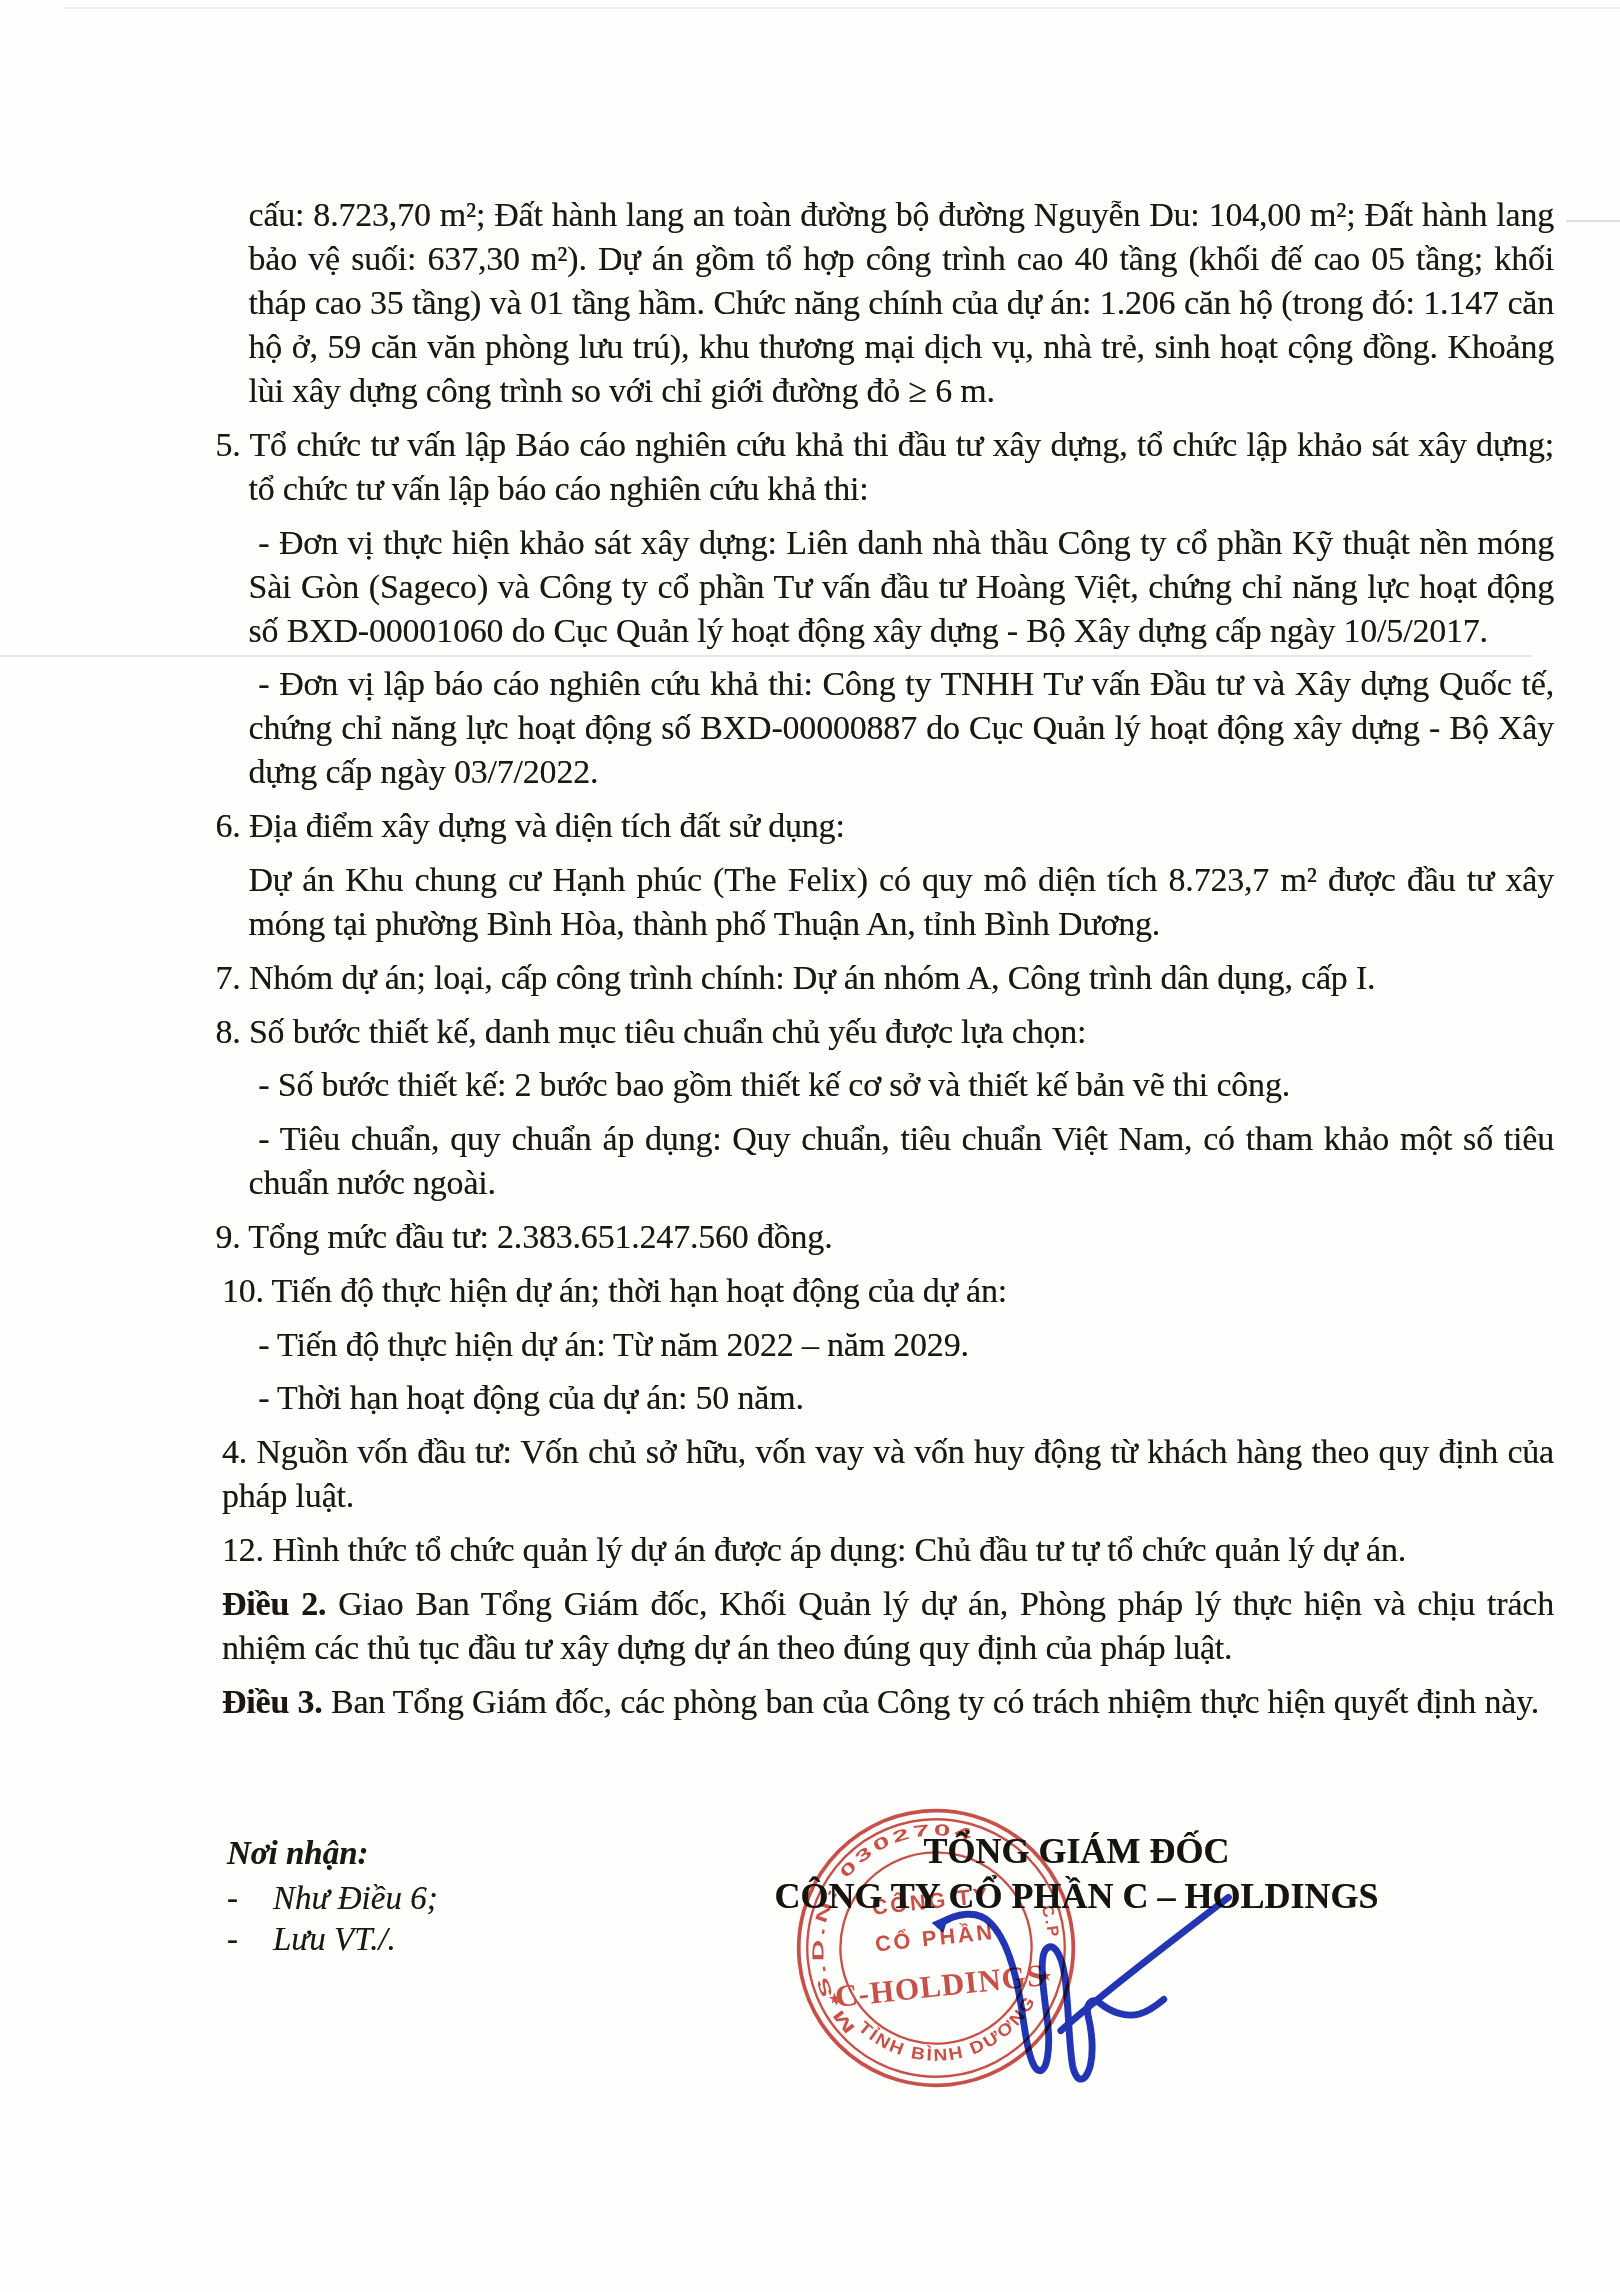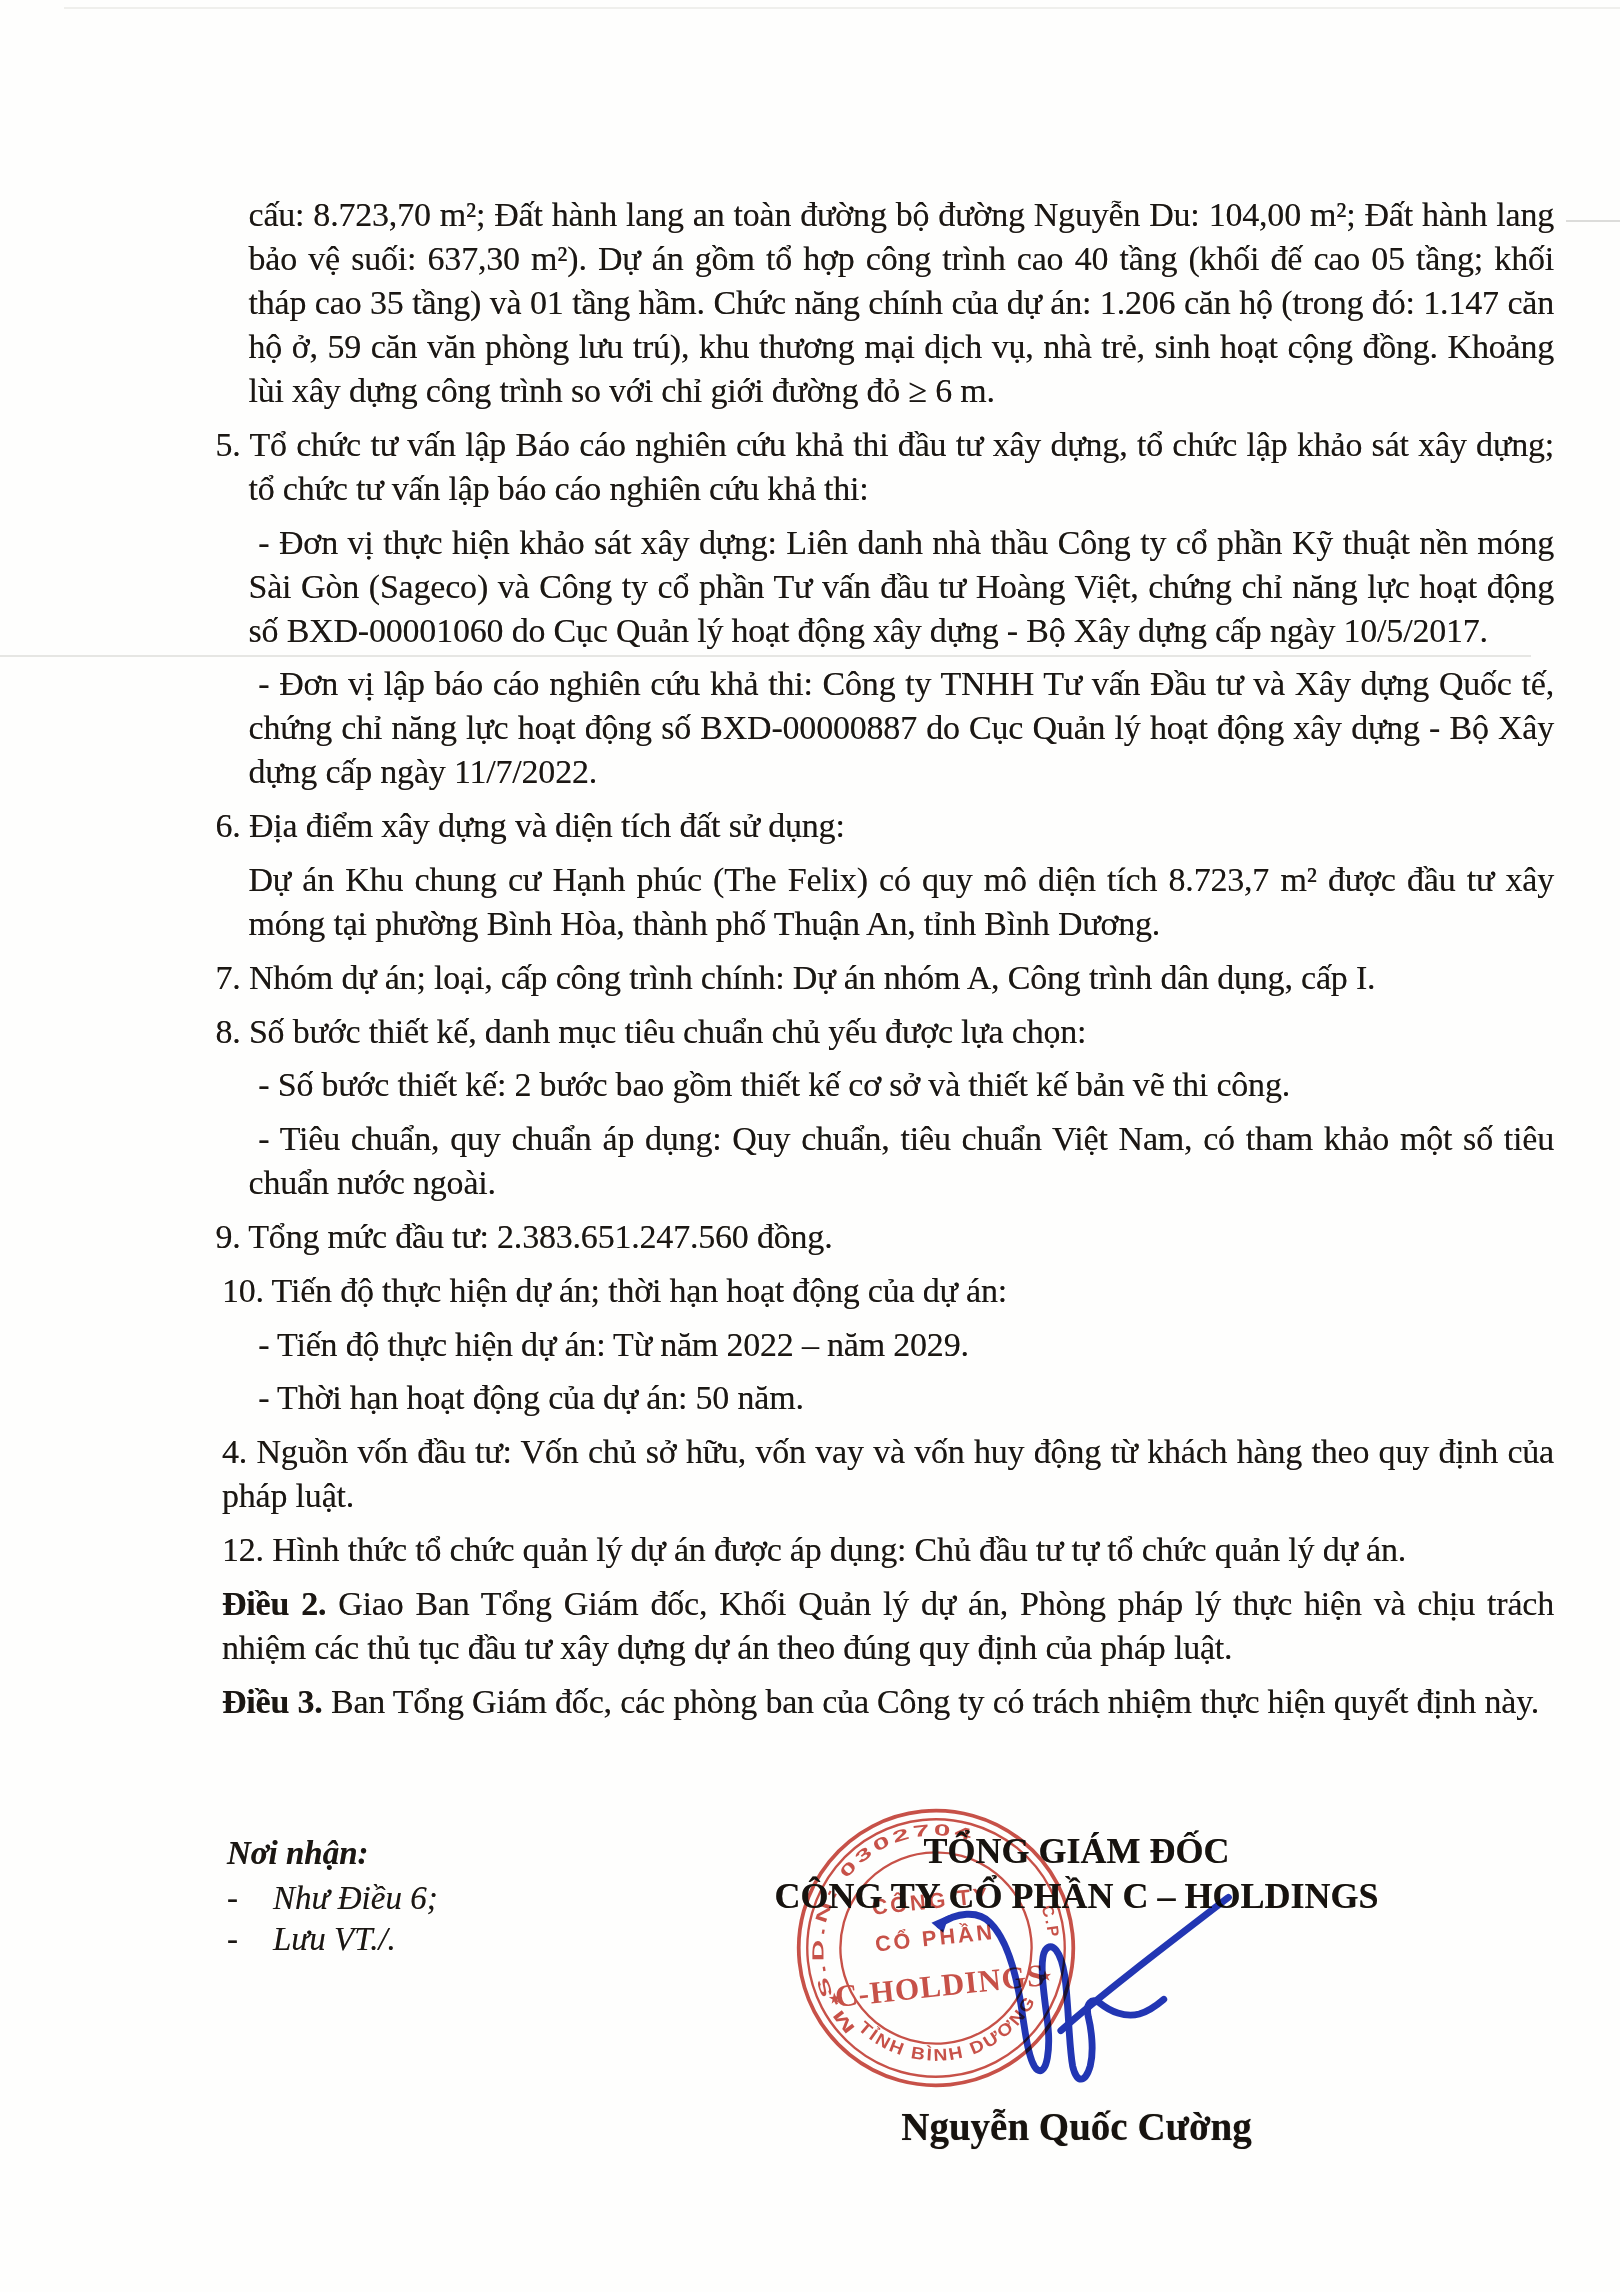--- a/index.html
+++ b/index.html
@@ -68,21 +68,21 @@
 <div id="page">
 
   <div id="artifact-top" class="artifact"></div>
   <div id="artifact-mid" class="artifact"></div>
   <div id="artifact-right" class="artifact"></div>
 
   <div id="body-text">
       <div class="p p-cont">cấu: 8.723,70 m²; Đất hành lang an toàn đường bộ đường Nguyễn Du: 104,00 m²; Đất hành lang bảo vệ suối: 637,30 m²). Dự án gồm tổ hợp công trình cao 40 tầng (khối đế cao 05 tầng; khối tháp cao 35 tầng) và 01 tầng hầm. Chức năng chính của dự án: 1.206 căn hộ (trong đó: 1.147 căn hộ ở, 59 căn văn phòng lưu trú), khu thương mại dịch vụ, nhà trẻ, sinh hoạt cộng đồng. Khoảng lùi xây dựng công trình so với chỉ giới đường đỏ ≥ 6 m.</div>
       <div class="p p-item1">5. Tổ chức tư vấn lập Báo cáo nghiên cứu khả thi đầu tư xây dựng, tổ chức lập khảo sát xây dựng; tổ chức tư vấn lập báo cáo nghiên cứu khả thi:</div>
       <div class="p p-sub">- Đơn vị thực hiện khảo sát xây dựng: Liên danh nhà thầu Công ty cổ phần Kỹ thuật nền móng Sài Gòn (Sageco) và Công ty cổ phần Tư vấn đầu tư Hoàng Việt, chứng chỉ năng lực hoạt động số BXD-00001060 do Cục Quản lý hoạt động xây dựng - Bộ Xây dựng cấp ngày 10/5/2017.</div>
-      <div class="p p-sub">- Đơn vị lập báo cáo nghiên cứu khả thi: Công ty TNHH Tư vấn Đầu tư và Xây dựng Quốc tế, chứng chỉ năng lực hoạt động số BXD-00000887 do Cục Quản lý hoạt động xây dựng - Bộ Xây dựng cấp ngày 11/7/2022.</div>
+      <div class="p p-sub">- Đơn vị lập báo cáo nghiên cứu khả thi: Công ty TNHH Tư vấn Đầu tư và Xây dựng Quốc tế, chứng chỉ năng lực hoạt động số BXD-00000887 do Cục Quản lý hoạt động xây dựng - Bộ Xây dựng cấp ngày 03/7/2022.</div>
       <div class="p p-item1">6. Địa điểm xây dựng và diện tích đất sử dụng:</div>
       <div class="p p-cont">Dự án Khu chung cư Hạnh phúc (The Felix) có quy mô diện tích 8.723,7 m² được đầu tư xây móng tại phường Bình Hòa, thành phố Thuận An, tỉnh Bình Dương.</div>
       <div class="p p-item1 p-nowrap">7. Nhóm dự án; loại, cấp công trình chính: Dự án nhóm A, Công trình dân dụng, cấp I.</div>
       <div class="p p-item1">8. Số bước thiết kế, danh mục tiêu chuẩn chủ yếu được lựa chọn:</div>
       <div class="p p-sub">- Số bước thiết kế: 2 bước bao gồm thiết kế cơ sở và thiết kế bản vẽ thi công.</div>
       <div class="p p-sub">- Tiêu chuẩn, quy chuẩn áp dụng: Quy chuẩn, tiêu chuẩn Việt Nam, có tham khảo một số tiêu chuẩn nước ngoài.</div>
       <div class="p p-item1">9. Tổng mức đầu tư: 2.383.651.247.560 đồng.</div>
       <div class="p p-item2">10. Tiến độ thực hiện dự án; thời hạn hoạt động của dự án:</div>
       <div class="p p-sub">- Tiến độ thực hiện dự án: Từ năm 2022 – năm 2029.</div>
       <div class="p p-sub">- Thời hạn hoạt động của dự án: 50 năm.</div>
@@ -148,16 +148,15 @@
                C 1098,2126 1107,2126 1112,2108
                C 1116,2092 1113,2070 1110,2058
                C 1107,2044 1113,2038 1122,2044
                C 1132,2052 1147,2059 1162,2055
                C 1172,2052 1180,2046 1187,2040"></path>
       <path d="M 1082,2072 C 1120,2038 1180,1992 1253,1936"></path>
     </g>
     <path d="M 950,1962 L 968,1954 L 962,1972 Z" fill="#2236b5"></path>
   </svg>
 
-  <div id="signer-name">Nguyễn Quốc Cường</div>
 
 </div>
 
 
 </body></html>

